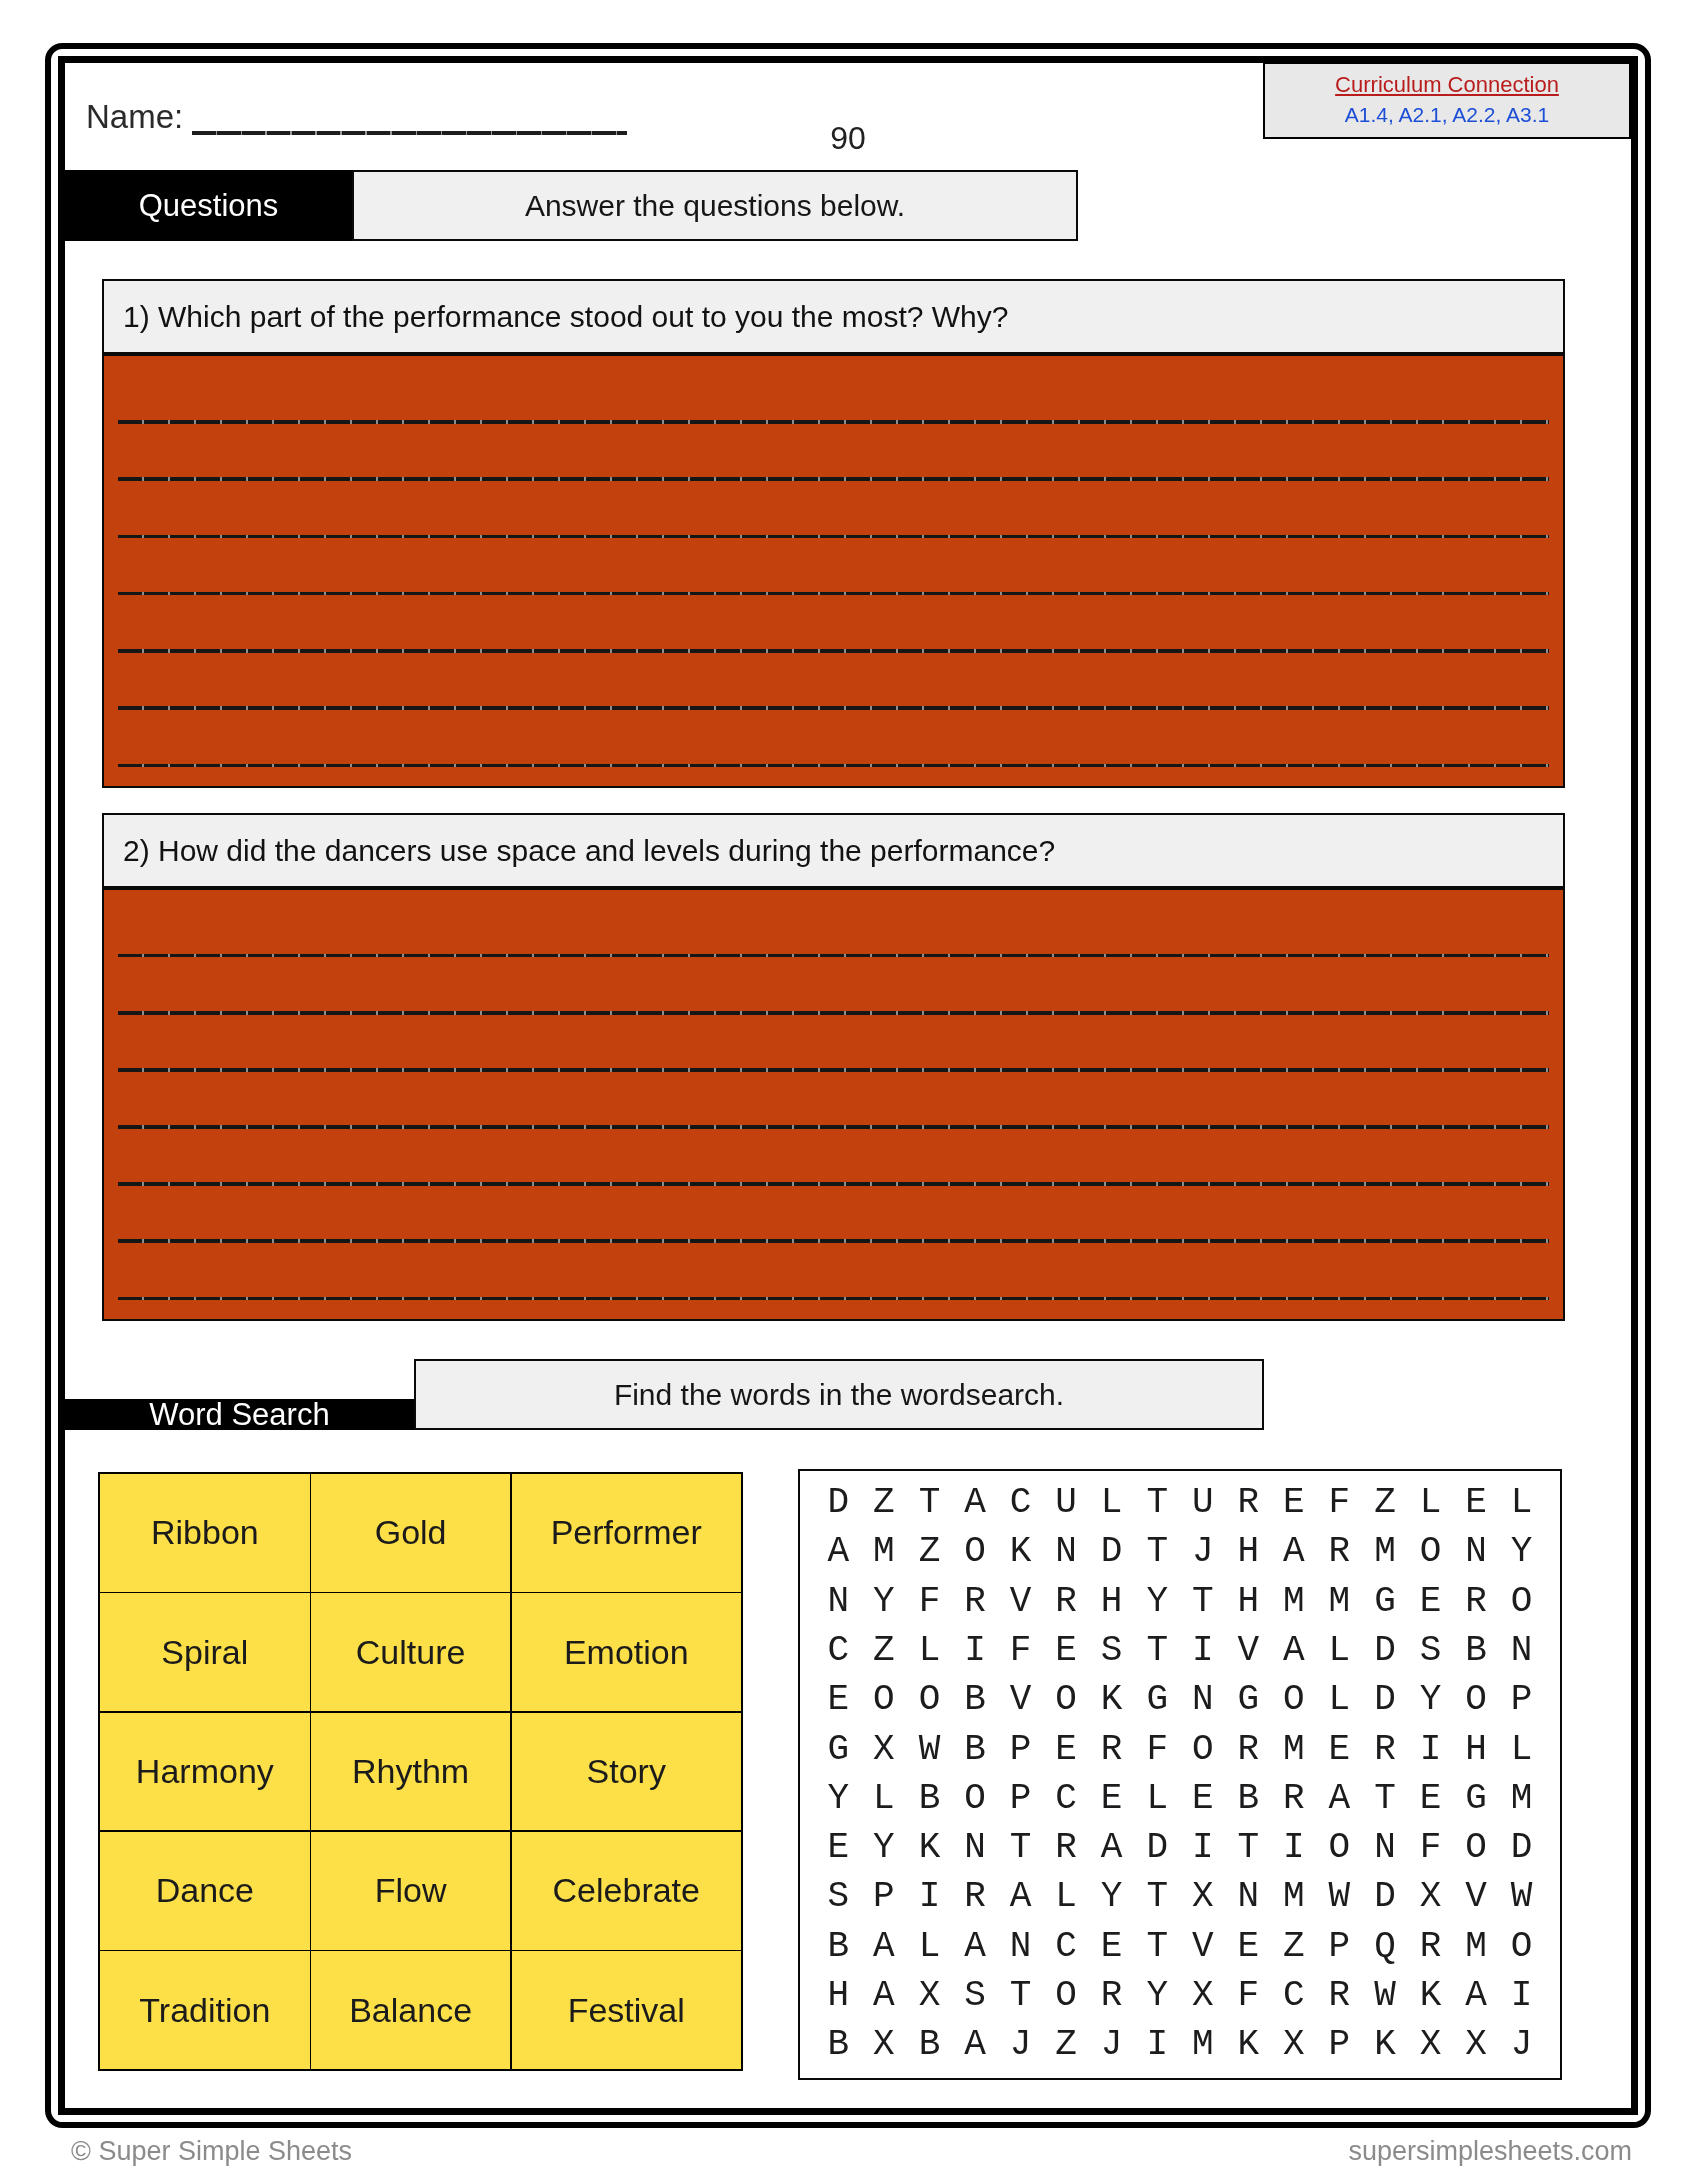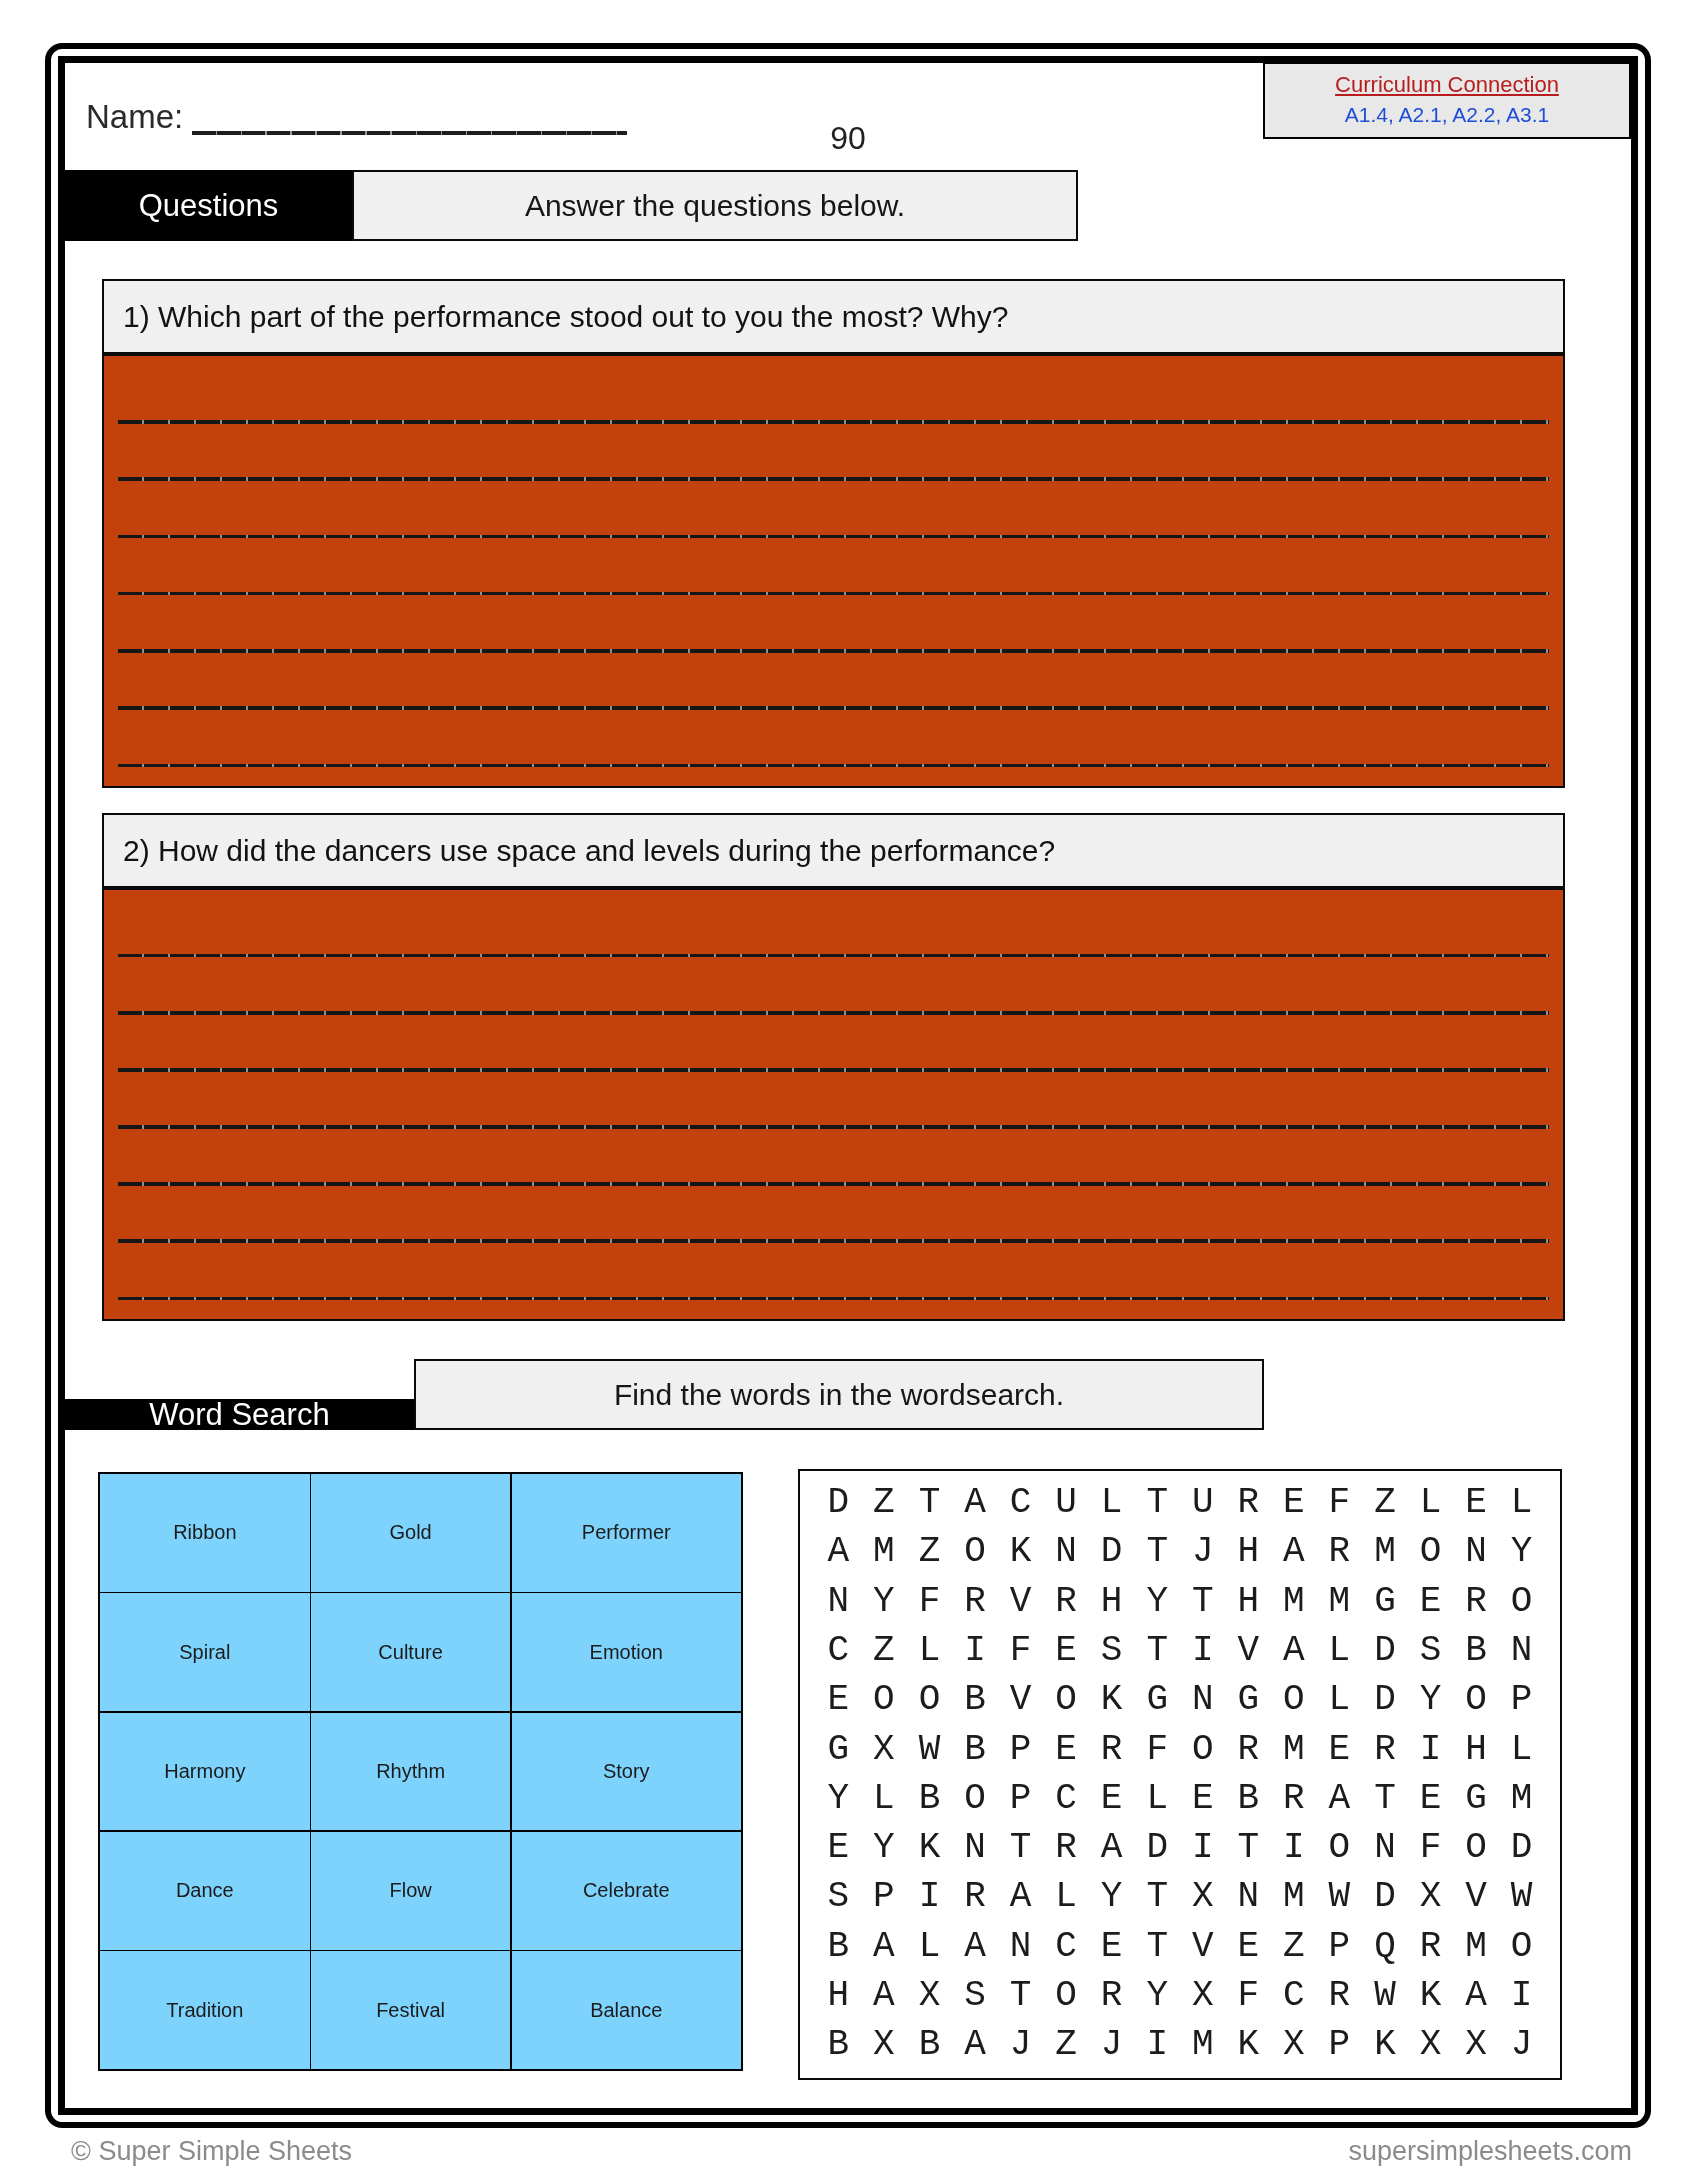--- a/index.html
+++ b/index.html
@@ -45,22 +45,22 @@
   .answer-lines{position:absolute;top:75px;bottom:0;left:0;right:0;
     display:flex;flex-direction:column;padding:10.4px 0 19px;box-sizing:border-box;}
   .answer-line{flex:1;position:relative;}
   .answer-line::after{content:"";position:absolute;left:14px;right:14px;bottom:0;height:3.5px;
     background:repeating-linear-gradient(90deg,#161616 0 24px,#8f8f8f 24px 26px);}
 
   
   .word-table{position:absolute;left:33px;top:1409px;width:645px;height:599px;
     background:#000;border:2.6px solid #000;box-sizing:border-box;
     display:grid;grid-template-columns:244fr 231fr 267fr;grid-auto-rows:1fr;gap:1.7px;}
-  .word-cell{background:#7dd3fc;display:flex;align-items:center;justify-content:center;
-    font-size:20px;color:#1b1b1b;}
+  .word-cell{background:#fde047;display:flex;align-items:center;justify-content:center;
+    font-size:34px;color:#1b1b1b;}
 
   
   .grid-box{position:absolute;left:733px;top:1406px;width:764px;height:611px;
     border:2.6px solid #0a0a0a;box-sizing:border-box;background:#fff;}
   .grid-letters{position:absolute;top:7px;bottom:8.7px;left:15.6px;right:15.6px;
     display:grid;grid-template-columns:repeat(16,1fr);grid-auto-rows:1fr;}
   .grid-letter{font-family:"Liberation Mono","DejaVu Sans Mono",monospace;font-size:36px;
     color:#1c1c1e;display:flex;align-items:center;justify-content:center;}
 
   
@@ -128,22 +128,22 @@
           <div class="word-cell">Spiral</div>
           <div class="word-cell">Culture</div>
           <div class="word-cell">Emotion</div>
           <div class="word-cell">Harmony</div>
           <div class="word-cell">Rhythm</div>
           <div class="word-cell">Story</div>
           <div class="word-cell">Dance</div>
           <div class="word-cell">Flow</div>
           <div class="word-cell">Celebrate</div>
           <div class="word-cell">Tradition</div>
+          <div class="word-cell">Balance</div>
           <div class="word-cell">Festival</div>
-          <div class="word-cell">Balance</div>
         </div>
 
       <div class="grid-box">
         <div class="grid-letters" id="grid-letters">
             <span class="grid-letter">D</span>
             <span class="grid-letter">Z</span>
             <span class="grid-letter">T</span>
             <span class="grid-letter">A</span>
             <span class="grid-letter">C</span>
             <span class="grid-letter">U</span>

